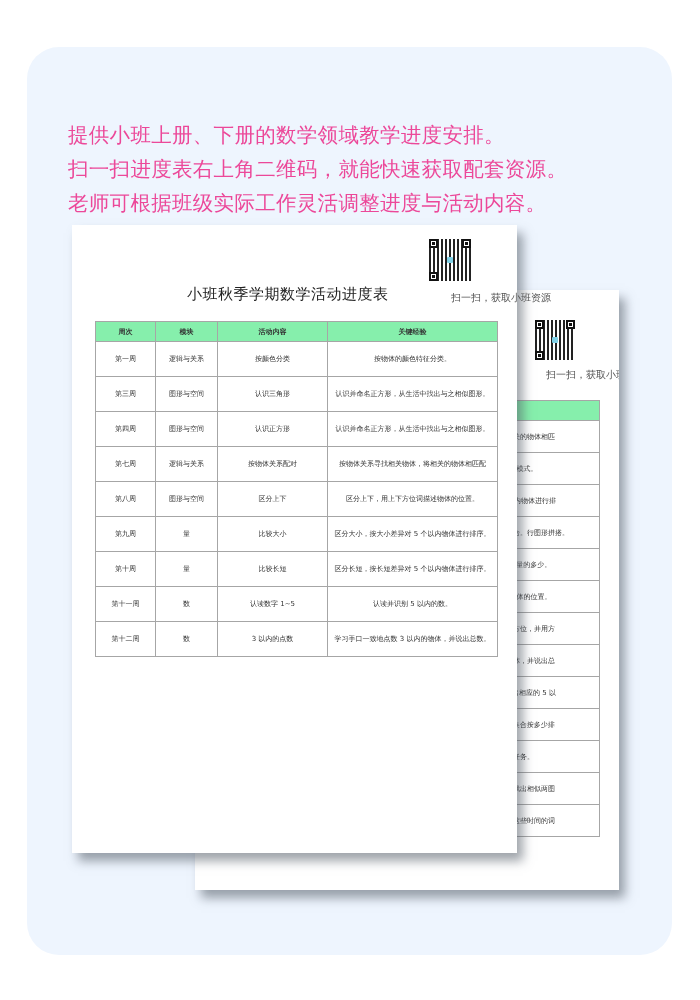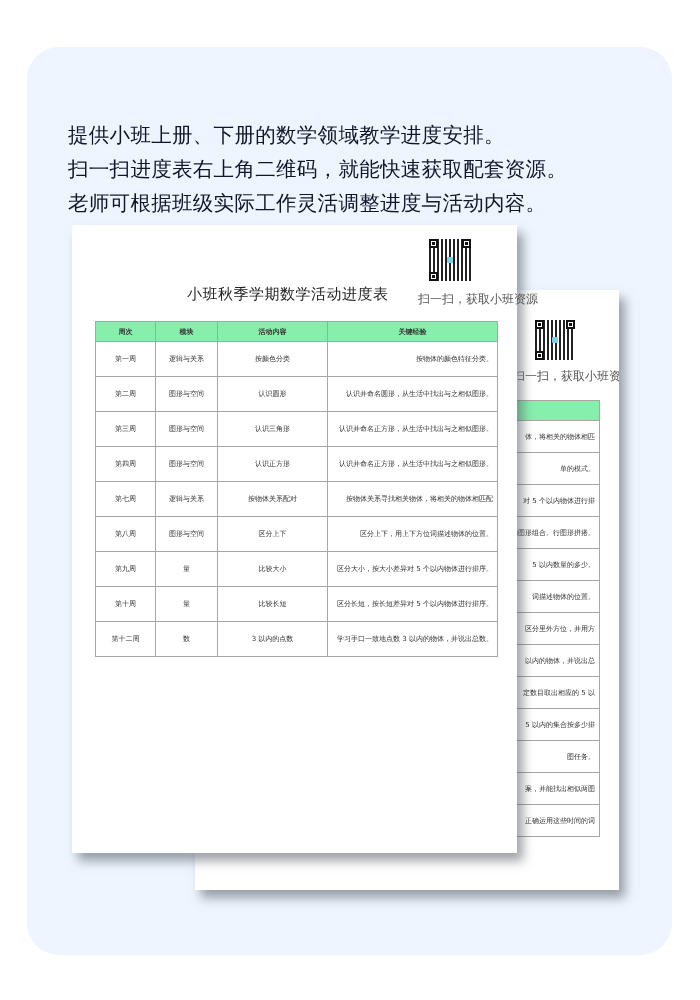--- a/index.html
+++ b/index.html
@@ -6,54 +6,54 @@
   body {
     width: 700px; height: 1000px; background: #ffffff; position: relative; overflow: hidden;
     font-family: "DejaVu Sans", "Liberation Sans", sans-serif;
   }
   .card {
     position: absolute; left: 27px; top: 47px; width: 645px; height: 908px;
     background: #eef5fe; border-radius: 32px;
   }
   .intro {
     position: absolute; left: 68px; top: 118px; width: 600px;
-    color: #0f172a; font-size: 20.5px; line-height: 34px; letter-spacing: 0.3px;
+    color: #ec4899; font-size: 20.5px; line-height: 34px; letter-spacing: 0.3px;
   }
   .intro div { white-space: nowrap; }
 
   .page {
     position: absolute; background: #ffffff;
     box-shadow: 6px 8px 10px rgba(80,90,100,0.55);
   }
   .page.back { left: 195px; top: 290px; width: 424px; height: 600px; }
   .page.front { left: 72px; top: 225px; width: 445px; height: 628px; }
 
   .qr {
     position: absolute; width: 36px; height: 36px;
     background:
       repeating-linear-gradient(90deg, #222 0 2px, transparent 2px 4px),
       repeating-linear-gradient(0deg, #fff 0 2px, transparent 2px 5px);
     background-color: #fff;
   }
   .qr .finder { position: absolute; width: 9px; height: 9px; border: 2px solid #111; background: #fff; box-sizing: border-box; }
   .qr .finder::after { content: ""; position: absolute; left: 2px; top: 2px; width: 1px; height: 1px; background: #111; box-shadow: 0 0 0 1px #111; }
   .qr .center { position: absolute; left: 15px; top: 15px; width: 6px; height: 6px; background: #7fd0e6; border-radius: 1px; }
-  .qr-caption { position: absolute; font-size: 12px; color: #555; white-space: nowrap; }
+  .qr-caption { position: absolute; font-size: 10px; color: #555; white-space: nowrap; margin-left: 33px; }
 
   .doc-title {
     position: absolute; left: 115px; top: 60px; font-size: 15px; font-weight: normal; color: #222; letter-spacing: 0.5px;
   }
 
   table.sched { border-collapse: collapse; position: absolute; table-layout: fixed; }
   table.sched th, table.sched td {
     border: 1px solid #a6a6a6; font-size: 7px; color: #333; padding: 0 4px;
   }
   table.sched th { background: #86efac; height: 19px; font-weight: bold; text-align: center; }
   table.sched td { text-align: center; height: 34px; }
-  table.sched td.exp { text-align: right; line-height: 16px; }
+  table.sched td.exp { text-align: center; line-height: 16px; }
   .front table.sched { left: 23px; top: 96px; width: 402px; }
 
   .back-clip { position: absolute; left: 0; top: 0; width: 424px; height: 600px; overflow: hidden; }
   .back table.sched { left: 15px; top: 110px; width: 389px; }
   .back table.sched td { height: 31px; }
 </style>
 </head>
 <body>
 
 <div class="card"></div>
@@ -200,26 +200,20 @@
       </tr>
     </thead>
     <tbody>
       <tr>
         <td>第一周</td>
         <td>逻辑与关系</td>
         <td>按颜色分类</td>
         <td class="exp">按物体的颜色特征分类。</td>
       </tr>
       <tr>
-        <td>第二周</td>
-        <td>图形与空间</td>
-        <td>认识圆形</td>
-        <td class="exp">认识并命名圆形，从生活中找出与之相似图形。</td>
-      </tr>
-      <tr>
         <td>第三周</td>
         <td>图形与空间</td>
         <td>认识三角形</td>
         <td class="exp">认识并命名正方形，从生活中找出与之相似图形。</td>
       </tr>
       <tr>
         <td>第四周</td>
         <td>图形与空间</td>
         <td>认识正方形</td>
         <td class="exp">认识并命名正方形，从生活中找出与之相似图形。</td>
@@ -242,20 +236,26 @@
         <td>比较大小</td>
         <td class="exp">区分大小，按大小差异对 5 个以内物体进行排序。</td>
       </tr>
       <tr>
         <td>第十周</td>
         <td>量</td>
         <td>比较长短</td>
         <td class="exp">区分长短，按长短差异对 5 个以内物体进行排序。</td>
       </tr>
       <tr>
+        <td>第十一周</td>
+        <td>数</td>
+        <td>认读数字 1~5</td>
+        <td class="exp">认读并识别 5 以内的数。</td>
+      </tr>
+      <tr>
         <td>第十二周</td>
         <td>数</td>
         <td>3 以内的点数</td>
         <td class="exp">学习手口一致地点数 3 以内的物体，并说出总数。</td>
       </tr>
     </tbody>
   </table>
 </div>
 
 </body></html>

